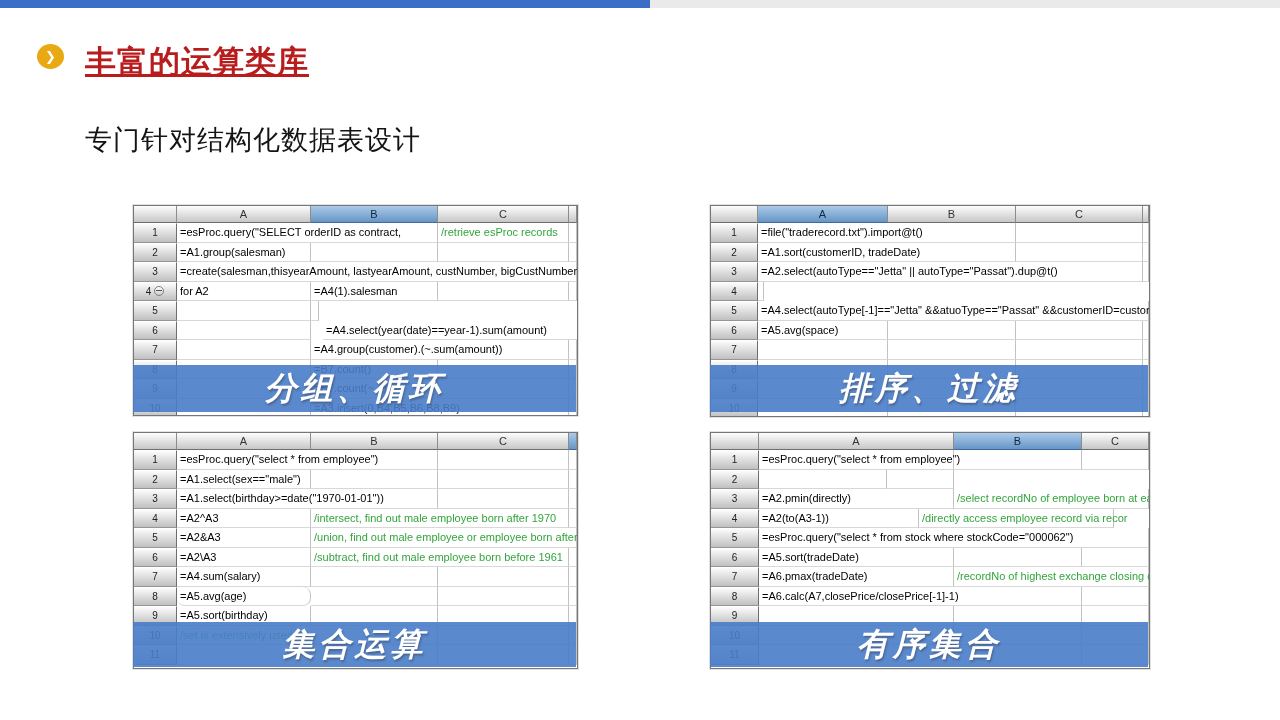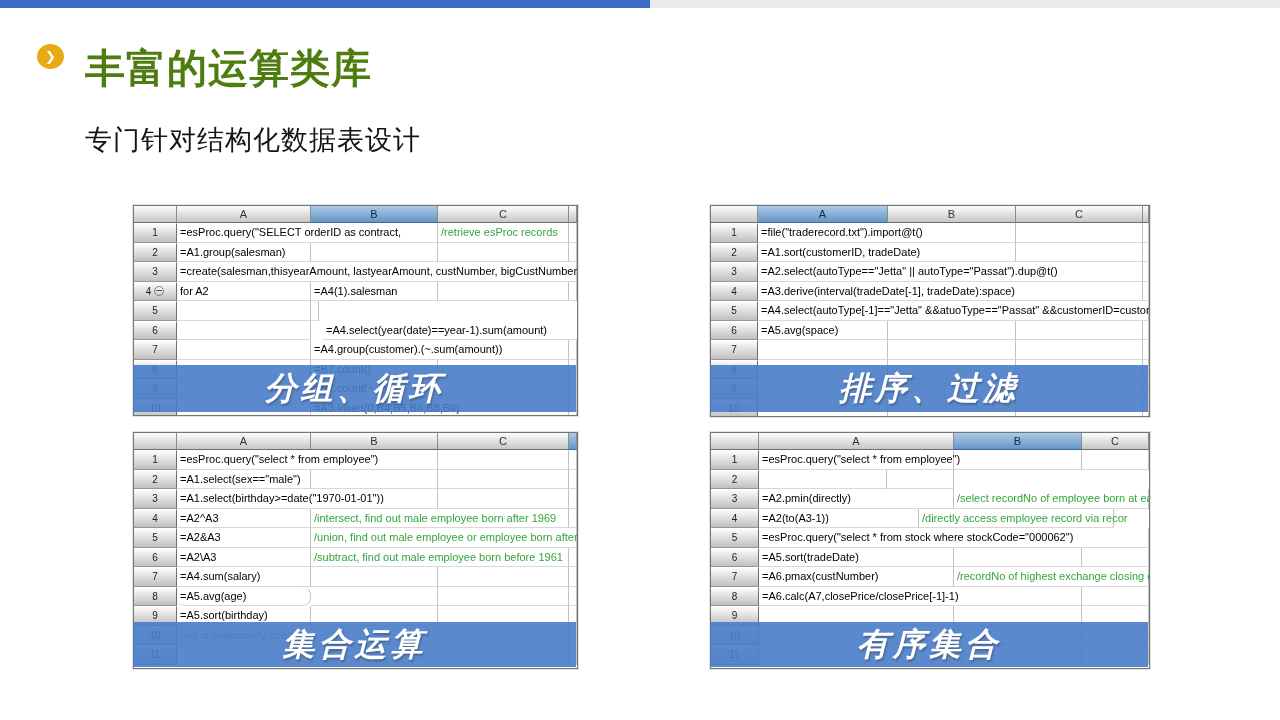--- a/index.html
+++ b/index.html
@@ -10,22 +10,23 @@
   
   .topbar-left{position:absolute;left:0;top:0;width:650px;height:8px;}
   .topbar-right{position:absolute;left:650px;top:0;width:630px;height:8px;}
   
   .title-icon{
     position:absolute;left:37px;top:44px;width:27px;height:25px;border-radius:50%;
     display:flex;align-items:center;justify-content:center;
     color:#fff;font-size:13px;font-weight:bold;
   }
   .page-title{
-    position:absolute;left:85px;top:41px;font-size:40px;font-weight:bold;color:#4d7c0f;
+    position:absolute;left:85px;top:41px;font-size:31px;font-weight:bold;color:#b91c1c;
     letter-spacing:1px;
+    text-decoration:underline;
   }
   .page-subtitle{
     position:absolute;left:85px;top:122px;font-size:27px;font-weight:400;color:#141414;
     letter-spacing:1px;
   }
   
   .sheet{
     position:absolute;background:#ffffff;border:1px solid #767676;overflow:hidden;
     box-shadow:0 0 0 1px #e2e2e2;
   }
@@ -202,21 +203,20 @@
       <div class="rownum" style="width: 47px;">
         <span>3</span>
       </div>
       <div class="cell" style="width: 385px;">=A2.select(autoType=="Jetta" || autoType="Passat").dup@t()</div>
       <div class="cell" style="width: 6px;"></div>
     </div>
     <div class="srow">
       <div class="rownum" style="width: 47px;">
         <span>4</span>
       </div>
-      <div class="cell" style="width: 385px;">=A3.derive(interval(tradeDate[-1], tradeDate):space)</div>
       <div class="cell" style="width: 6px;"></div>
     </div>
     <div class="srow">
       <div class="rownum" style="width: 47px;">
         <span>5</span>
       </div>
       <div class="cell" style="width: 391px;">=A4.select(autoType[-1]=="Jetta" &amp;&amp;atuoType=="Passat" &amp;&amp;customerID=customerI</div>
     </div>
     <div class="srow">
       <div class="rownum" style="width: 47px;">
@@ -295,21 +295,21 @@
       </div>
       <div class="cell" style="width: 261px;">=A1.select(birthday&gt;=date("1970-01-01"))</div>
       <div class="cell" style="width: 131px;"></div>
       <div class="cell" style="width: 8px;"></div>
     </div>
     <div class="srow">
       <div class="rownum" style="width: 43px;">
         <span>4</span>
       </div>
       <div class="cell" style="width: 134px;">=A2^A3</div>
-      <div class="cell" style="width: 258px; color: rgb(51, 165, 60);">/intersect, find out male employee born after 1969</div>
+      <div class="cell" style="width: 258px; color: rgb(51, 165, 60);">/intersect, find out male employee born after 1970</div>
       <div class="cell" style="width: 8px;"></div>
     </div>
     <div class="srow">
       <div class="rownum" style="width: 43px;">
         <span>5</span>
       </div>
       <div class="cell" style="width: 134px;">=A2&amp;A3</div>
       <div class="cell" style="width: 266px; color: rgb(51, 165, 60);">/union, find out  male employee or employee born after 1</div>
     </div>
     <div class="srow">
@@ -412,21 +412,21 @@
         <span>6</span>
       </div>
       <div class="cell" style="width: 195px;">=A5.sort(tradeDate)</div>
       <div class="cell" style="width: 128px;"></div>
       <div class="cell" style="width: 67px;"></div>
     </div>
     <div class="srow">
       <div class="rownum" style="width: 48px;">
         <span>7</span>
       </div>
-      <div class="cell" style="width: 195px;">=A6.pmax(custNumber)</div>
+      <div class="cell" style="width: 195px;">=A6.pmax(tradeDate)</div>
       <div class="cell" style="width: 195px; color: rgb(51, 165, 60);">/recordNo of highest exchange closing qu</div>
     </div>
     <div class="srow">
       <div class="rownum" style="width: 48px;">
         <span>8</span>
       </div>
       <div class="cell" style="width: 323px;">=A6.calc(A7,closePrice/closePrice[-1]-1)</div>
       <div class="cell" style="width: 67px;"></div>
     </div>
     <div class="srow">

